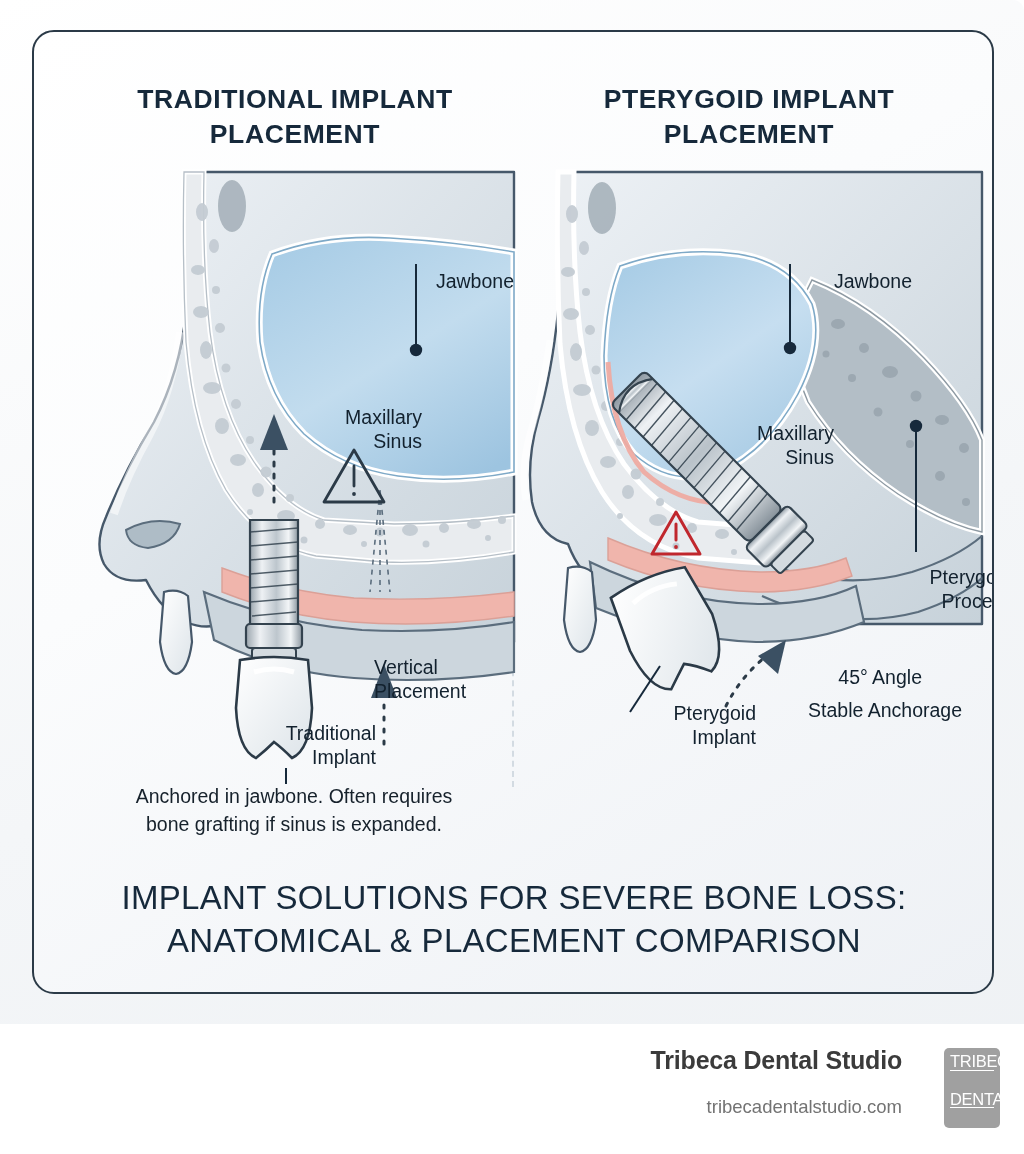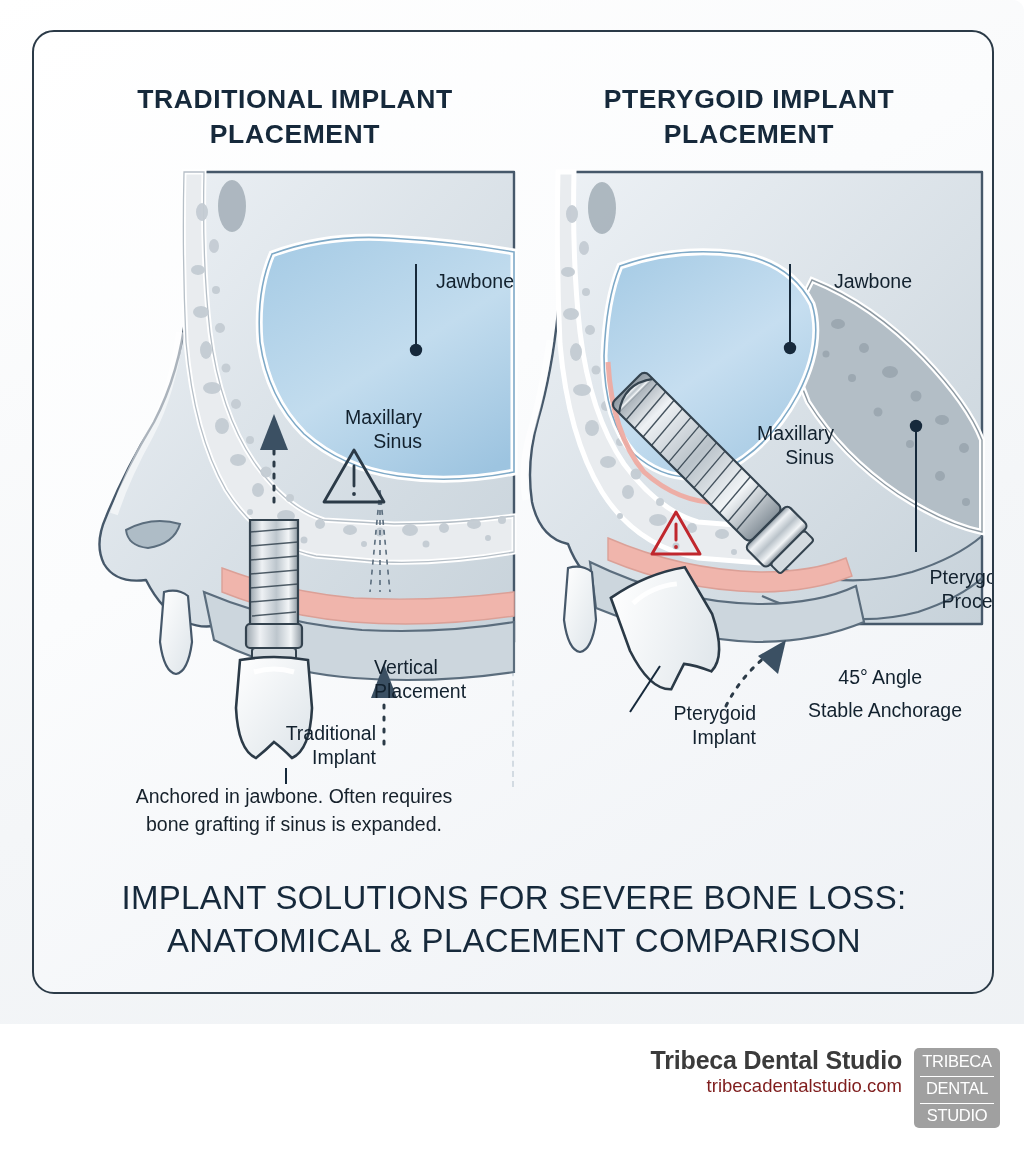--- a/index.html
+++ b/index.html
@@ -101,43 +101,43 @@
     right: 122px; top: 22px;
     text-align: right;
   }
   #brand-name {
     color: #3b3b3b;
     font-size: 25px;
     font-weight: 700;
     letter-spacing: -0.2px;
   }
   #brand-url {
-    color: #7f1d1d;
+    color: #737373;
     font-size: 18.5px;
-    margin-top: 0;
+    margin-top: 21px;
   }
   #logo {
     position: absolute;
     right: 24px; top: 24px;
-    width: 86px; height: 80px;
+    width: 56px; height: 80px;
     background: #a0a0a0;
     border-radius: 5px;
     padding: 5px 6px;
     display: flex;
     flex-direction: column;
     justify-content: space-between;
   }
   #logo div {
     color: #ffffff;
     font-size: 16.5px;
     letter-spacing: -0.3px;
     line-height: 1;
     text-align: center;
   }
-  .logo-l2, .logo-l3 { border-top: 1.6px solid #ffffff; padding-top: 3px; }
+  .logo-l2, .logo-l3 { border-top: 1.6px solid #ffffff; padding-top: 20px; }
 
   svg { display: block; overflow: visible; }
 </style>
 </head>
 <body>
 
 <div id="root">
 
   <div id="card">
 

